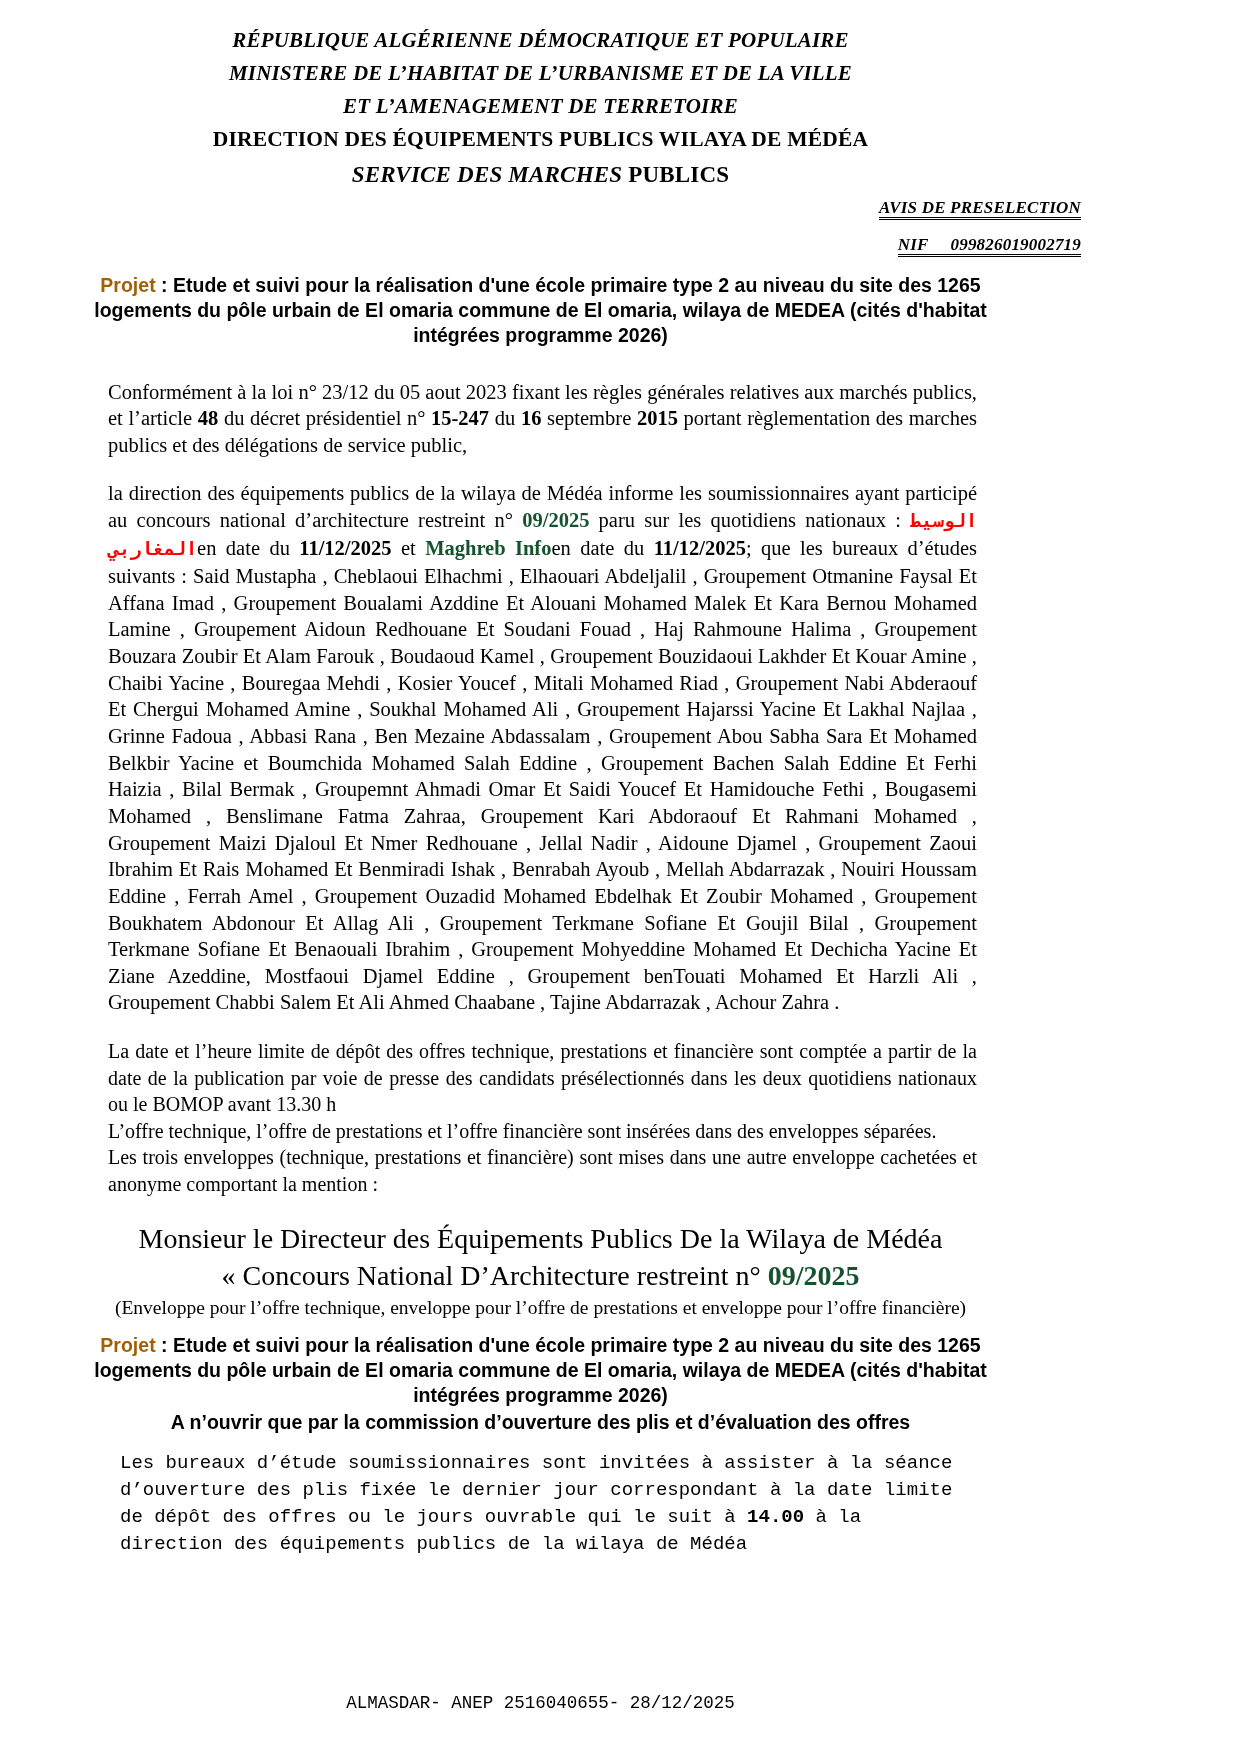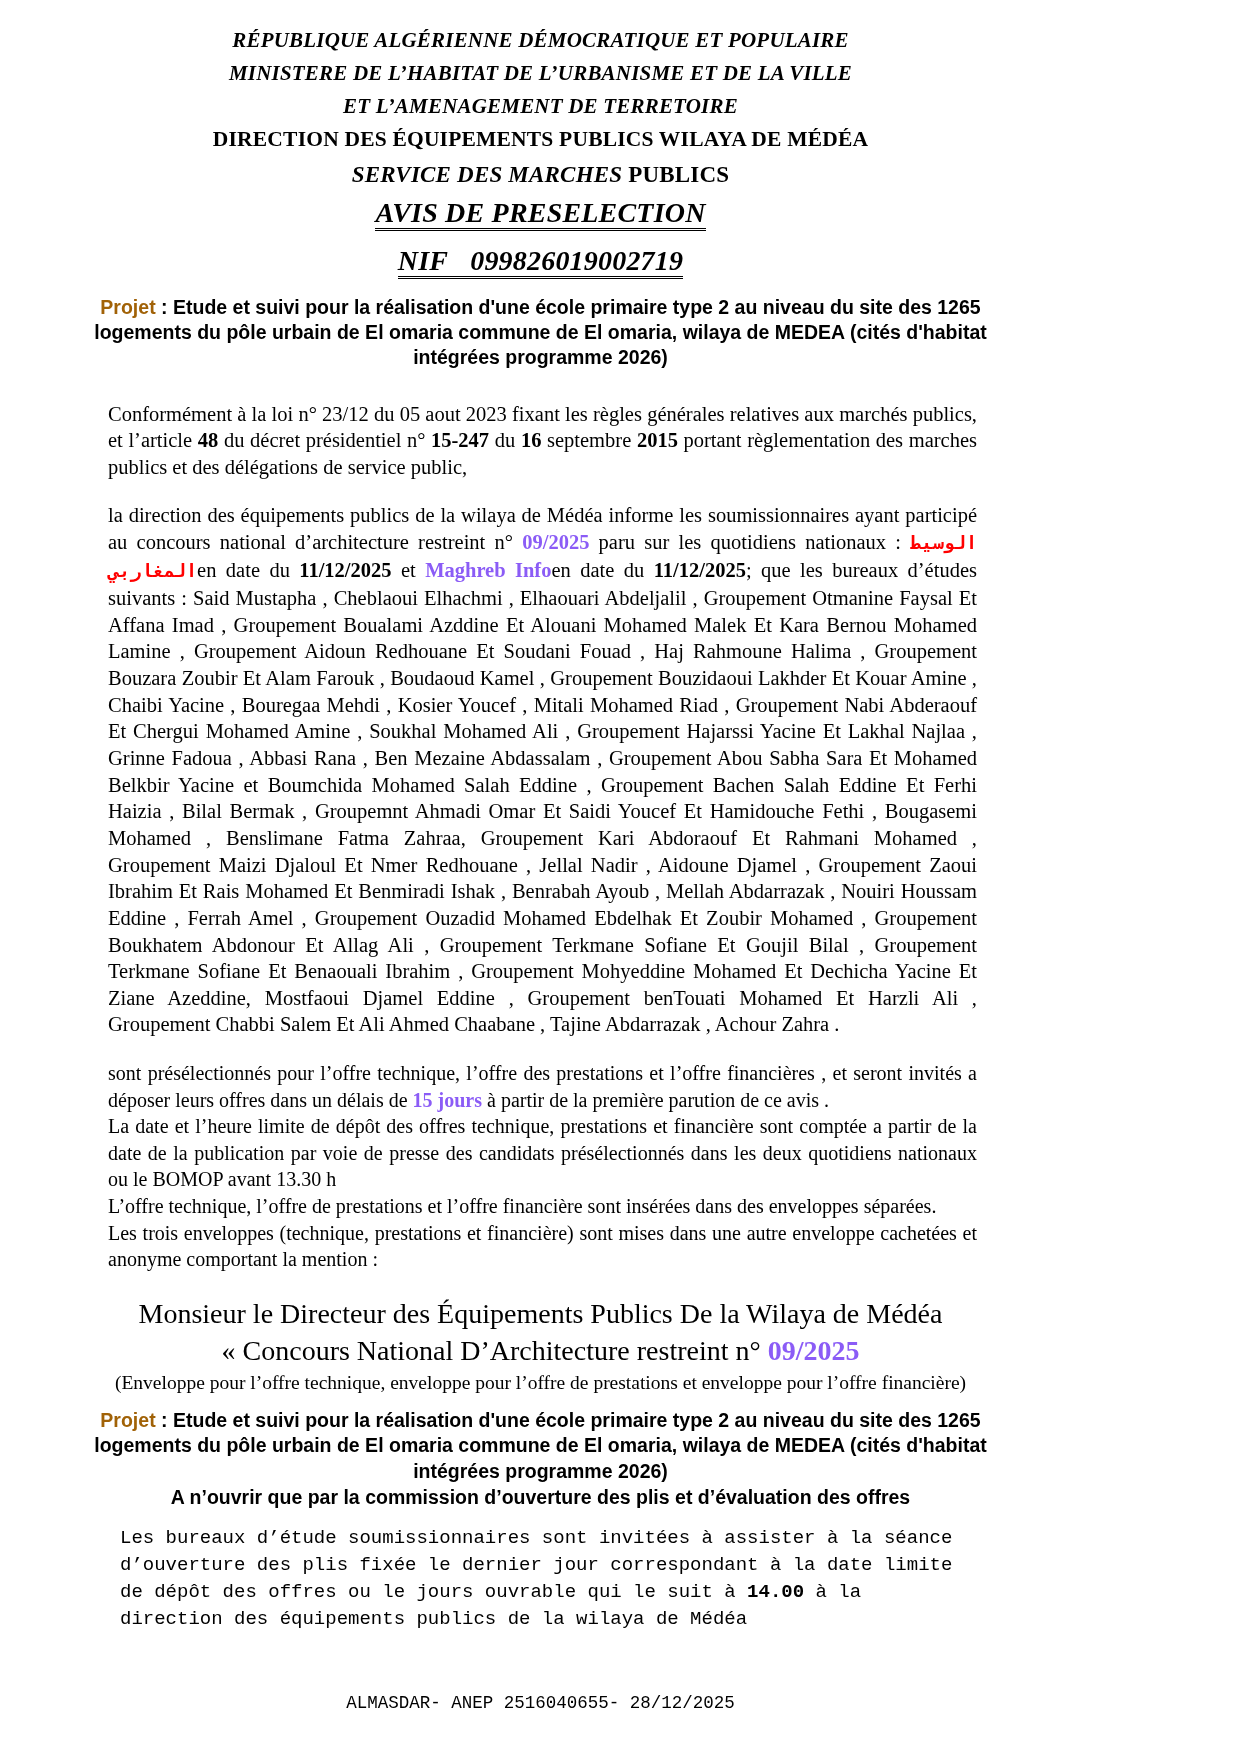--- a/index.html
+++ b/index.html
@@ -38,23 +38,24 @@
     display: inline-block;
     border-bottom: 3px double #000;
     padding-bottom: 1px;
   }
   .header .h6 {
     font-size: 23px;
     font-style: italic;
     margin-bottom: 13px;
   }
   .header .h7 {
-    font-size: 28px;
+    font-size: 17px;
     font-style: italic;
     margin-bottom: 16px;
+    text-align: right;
   }
   .nif-gap { display:inline-block; width: 22px; }
 
   
   .body-wrap {
     padding: 0 78px 0 78px;
     box-sizing: border-box;
   }
   .projet-block {
     font-family: "Liberation Sans", "DejaVu Sans", sans-serif;
@@ -73,21 +74,21 @@
   .para {
     font-size: 20.5px;
     line-height: 1.30;
     text-align: justify;
     margin: 0;
     padding: 0 26px 0 30px;
   }
   .gap-lg { height: 30px; }
   .gap-md { height: 22px; }
   .b { font-weight: bold; }
-  .redb { color: #8b5cf6; font-weight: bold; }
+  .redb { color: #14532d; font-weight: bold; }
   .arabic {
     color: #ff0000;
     font-weight: bold;
     direction: rtl;
     unicode-bidi: embed;
     font-family: Liberation Mono, monospace;
     font-size: 18.5px;
   }
 
   .names-para {
@@ -166,21 +167,20 @@
     <div class="gap-lg"></div>
 
     <p class="para"><span>Conformément à la loi n° 23/12 du 05 aout 2023 fixant les règles générales relatives aux marchés publics, et l’article </span><span class="b">48</span><span> du  décret présidentiel n° </span><span class="b">15-247</span><span> du </span><span class="b">16</span><span> septembre </span><span class="b">2015</span><span> portant règlementation des marches publics et des délégations de service public,</span></p>
 
     <div class="gap-md"></div>
 
     <p class="names-para"><span>la direction  des équipements publics de la wilaya de Médéa informe les soumissionnaires ayant participé au concours national d’architecture restreint n° </span><span class="redb">09/2025</span><span> paru sur les quotidiens nationaux : </span><span class="arabic">الوسيط المغاربي</span><span>en date du </span><span class="b">11/12/2025</span><span> et   </span><span class="redb">Maghreb  Info</span><span>en date du </span><span class="b">11/12/2025</span><span>; que les bureaux d’études suivants : </span><span>Said Mustapha ,  Cheblaoui Elhachmi ,  Elhaouari Abdeljalil ,  Groupement Otmanine Faysal Et Affana Imad , Groupement Boualami Azddine Et Alouani Mohamed Malek Et Kara Bernou Mohamed Lamine , Groupement Aidoun Redhouane Et Soudani Fouad , Haj Rahmoune Halima , Groupement Bouzara Zoubir Et Alam Farouk , Boudaoud Kamel , Groupement Bouzidaoui Lakhder Et Kouar Amine , Chaibi Yacine , Bouregaa Mehdi , Kosier Youcef , Mitali Mohamed Riad , Groupement Nabi Abderaouf Et Chergui Mohamed Amine   , Soukhal Mohamed Ali , Groupement Hajarssi Yacine Et Lakhal Najlaa , Grinne Fadoua , Abbasi Rana , Ben Mezaine Abdassalam ,  Groupement Abou Sabha Sara Et Mohamed Belkbir Yacine et Boumchida Mohamed Salah Eddine ,  Groupement Bachen Salah Eddine Et Ferhi Haizia , Bilal Bermak , Groupemnt Ahmadi Omar Et Saidi Youcef Et Hamidouche Fethi  ,  Bougasemi Mohamed ,  Benslimane Fatma Zahraa, Groupement Kari Abdoraouf Et Rahmani Mohamed , Groupement Maizi Djaloul Et Nmer Redhouane , Jellal Nadir ,  Aidoune Djamel ,  Groupement Zaoui Ibrahim   Et Rais Mohamed Et Benmiradi Ishak ,  Benrabah Ayoub ,  Mellah Abdarrazak , Nouiri Houssam Eddine , Ferrah Amel , Groupement Ouzadid Mohamed Ebdelhak Et Zoubir Mohamed , Groupement Boukhatem Abdonour Et Allag Ali , Groupement Terkmane Sofiane  Et  Goujil Bilal , Groupement Terkmane Sofiane   Et Benaouali Ibrahim ,  Groupement Mohyeddine Mohamed Et Dechicha Yacine Et Ziane Azeddine, Mostfaoui Djamel Eddine ,  Groupement benTouati Mohamed Et Harzli Ali , Groupement Chabbi Salem Et Ali Ahmed Chaabane , Tajine Abdarrazak , Achour Zahra .</span></p>
 
     <div class="gap-md"></div>
 
-    <p class="sub-para"><span>sont présélectionnés  pour l’offre technique, l’offre des prestations et l’offre financières , et seront invités a déposer leurs offres dans un délais de </span><span class="redb">15 jours</span><span> à partir de la première parution de ce avis .</span></p>
 
     <p class="sub-para">La date et l’heure limite de dépôt des offres technique, prestations et financière sont comptée a partir de la date de la publication par voie de presse des candidats présélectionnés dans les deux quotidiens nationaux ou le BOMOP avant 13.30 h</p>
 
     <p class="sub-para">L’offre technique, l’offre de prestations et l’offre financière sont insérées dans des enveloppes séparées.</p>
     <p class="sub-para">Les trois enveloppes (technique, prestations et financière) sont mises dans une autre enveloppe cachetées et anonyme comportant la mention :</p>
 
     <div class="gap-md"></div>
 
     <p class="centered-line">Monsieur le Directeur des Équipements Publics De la Wilaya de Médéa</p>
     <p class="centered-line"><span>« Concours National D’Architecture restreint n°  </span><span class="redb">09/2025</span></p>

